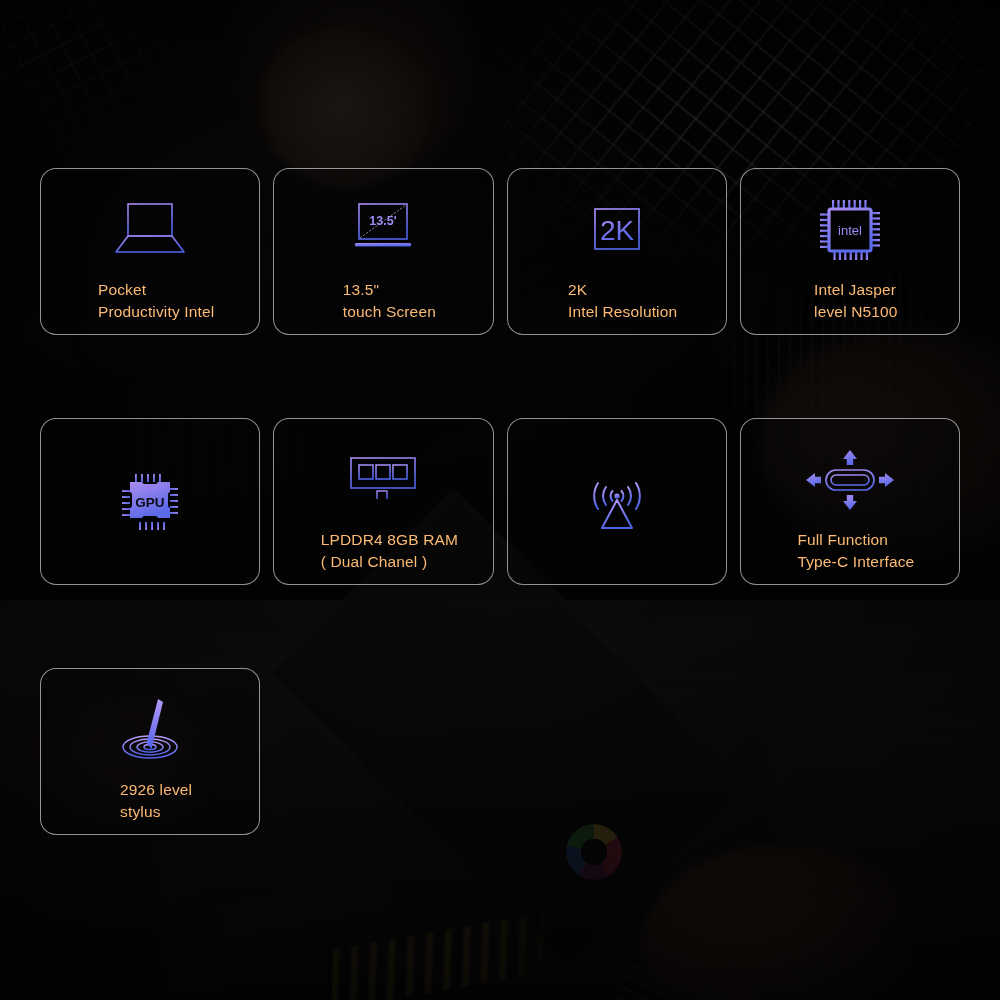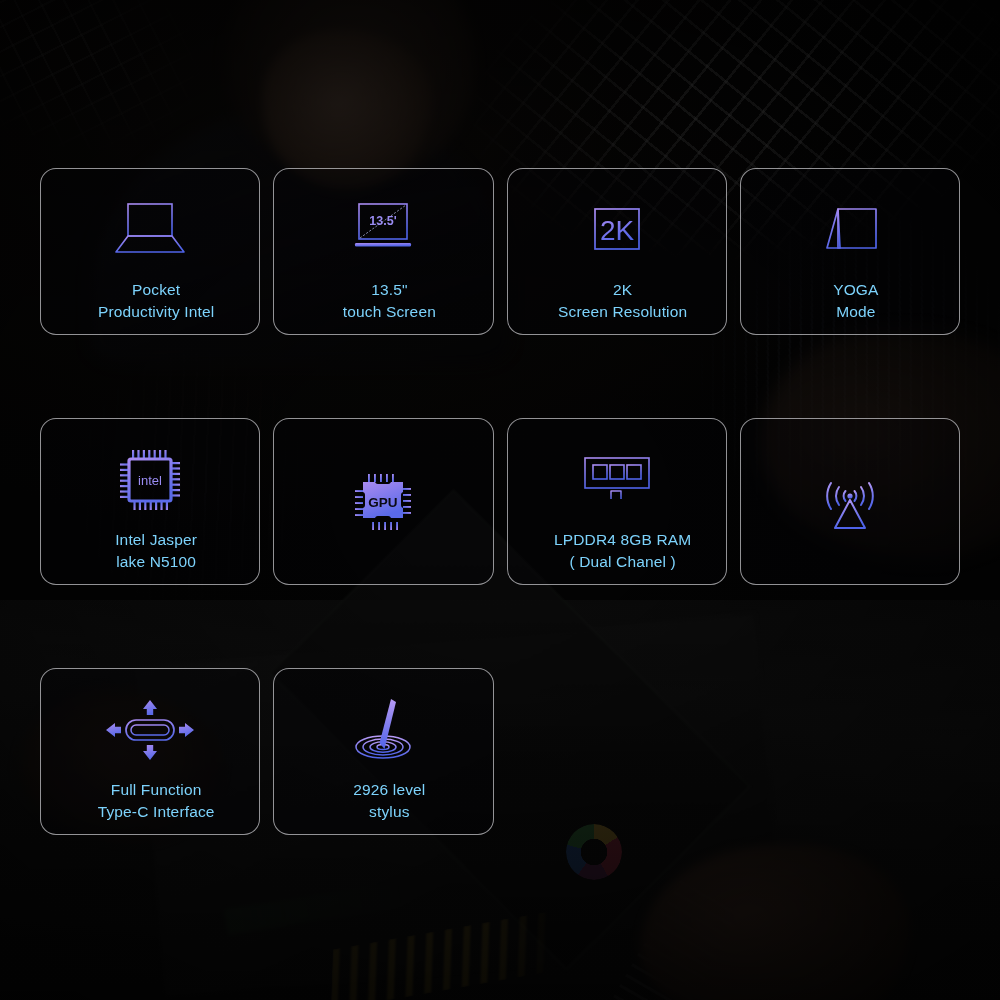--- a/index.html
+++ b/index.html
@@ -172,24 +172,24 @@
     background:rgba(4,4,5,.30);
     padding:24px 6px 12px;
   }
   .iconwrap {
     height:74px; width:100%;
     display:flex; align-items:center; justify-content:center;
     margin-bottom:12px;
   }
   .iconwrap svg { display:block; overflow:visible; }
   .label {
-    color:#7dd3fc;
+    color:#fdba74;
     font-size:15.5px;
     line-height:21.5px;
-    text-align:center;
+    text-align:left;
     letter-spacing:.15px;
     white-space:nowrap;
     font-weight:400;
     margin-left:12px;
   }
   .label .l2 { display:block; }
 </style>
 </head>
 <body>
 
@@ -265,42 +265,24 @@
           <stop offset="0" stop-color="#a98bf0"></stop>
               <stop offset="1" stop-color="#4f63e8"></stop>
         </linearGradient>
           </defs>
         <rect x="11" y="8" width="44" height="40" fill="none" stroke="url(#g3)" stroke-width="1.7"></rect>
         <text x="33" y="39" text-anchor="middle" font-family="'Liberation Sans',sans-serif" font-size="28" font-weight="500" fill="url(#g3)">2K</text>
       </svg>
     </div>
     <div class="label">
       <span>2K</span>
-      <span class="l2">Screen Resolution</span>
-    </div>
-  </div>
-
-  <div class="card">
-    <div class="iconwrap">
-      <svg width="72" height="58" viewBox="0 0 72 58">
-        <defs>
-            <linearGradient id="g4" x1="0" y1="0" x2="0.4" y2="1">
-          <stop offset="0" stop-color="#a98bf0"></stop>
-              <stop offset="1" stop-color="#4f63e8"></stop>
-        </linearGradient>
-          </defs>
-        <path d="M24 8 L13 47 L26 47 Z" fill="none" stroke="url(#g4)" stroke-width="1.7" stroke-linejoin="round"></path>
-        <path d="M24 8 L62 8 L62 47 L24 47 Z" fill="none" stroke="url(#g4)" stroke-width="1.7" stroke-linejoin="round"></path>
-      </svg>
-    </div>
-    <div class="label">
-      <span>YOGA</span>
-      <span class="l2">Mode</span>
-    </div>
-  </div>
+      <span class="l2">Intel Resolution</span>
+    </div>
+  </div>
+
 
   <div class="card">
     <div class="iconwrap">
       <svg width="64" height="64" viewBox="0 0 64 64">
         <defs>
             <linearGradient id="g5" x1="0" y1="0" x2="0.4" y2="1">
           <stop offset="0" stop-color="#a98bf0"></stop>
               <stop offset="1" stop-color="#5a6ae8"></stop>
         </linearGradient>
         <g id="pinsT">
@@ -318,21 +300,21 @@
         <use href="#pinsT"></use>
         <use href="#pinsT" transform="translate(64,64) rotate(180)"></use>
         <use href="#pinsT" transform="translate(0,64) rotate(-90)"></use>
         <use href="#pinsT" transform="translate(64,0) rotate(90)"></use>
         <rect x="11" y="11" width="42" height="42" rx="2" fill="none" stroke="url(#g5)" stroke-width="3.2"></rect>
         <text x="32" y="37" text-anchor="middle" font-family="'Liberation Sans',sans-serif" font-size="13" font-weight="500" fill="#9a8cf2">intel</text>
       </svg>
     </div>
     <div class="label">
       <span>Intel Jasper</span>
-      <span class="l2">lake N5100</span>
+      <span class="l2">level N5100</span>
     </div>
   </div>
 
   <div class="card">
     <div class="iconwrap">
       <svg width="64" height="62" viewBox="0 0 64 62">
         <defs>
             <linearGradient id="g6" x1="0" y1="0" x2="0.4" y2="1">
           <stop offset="0" stop-color="#a98bf0"></stop>
               <stop offset="1" stop-color="#5a6ae8"></stop>

